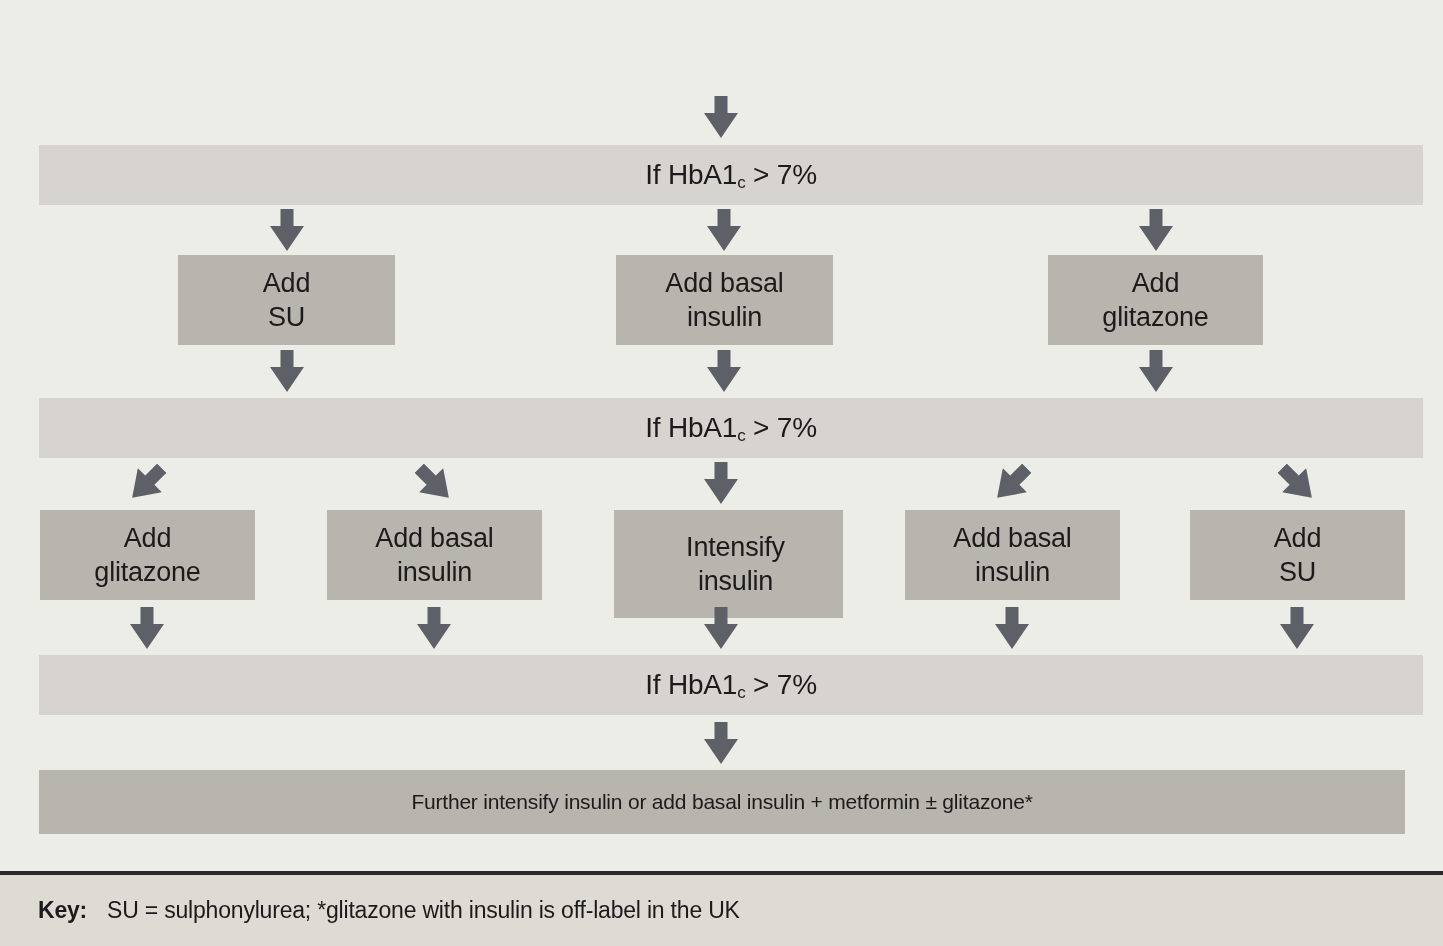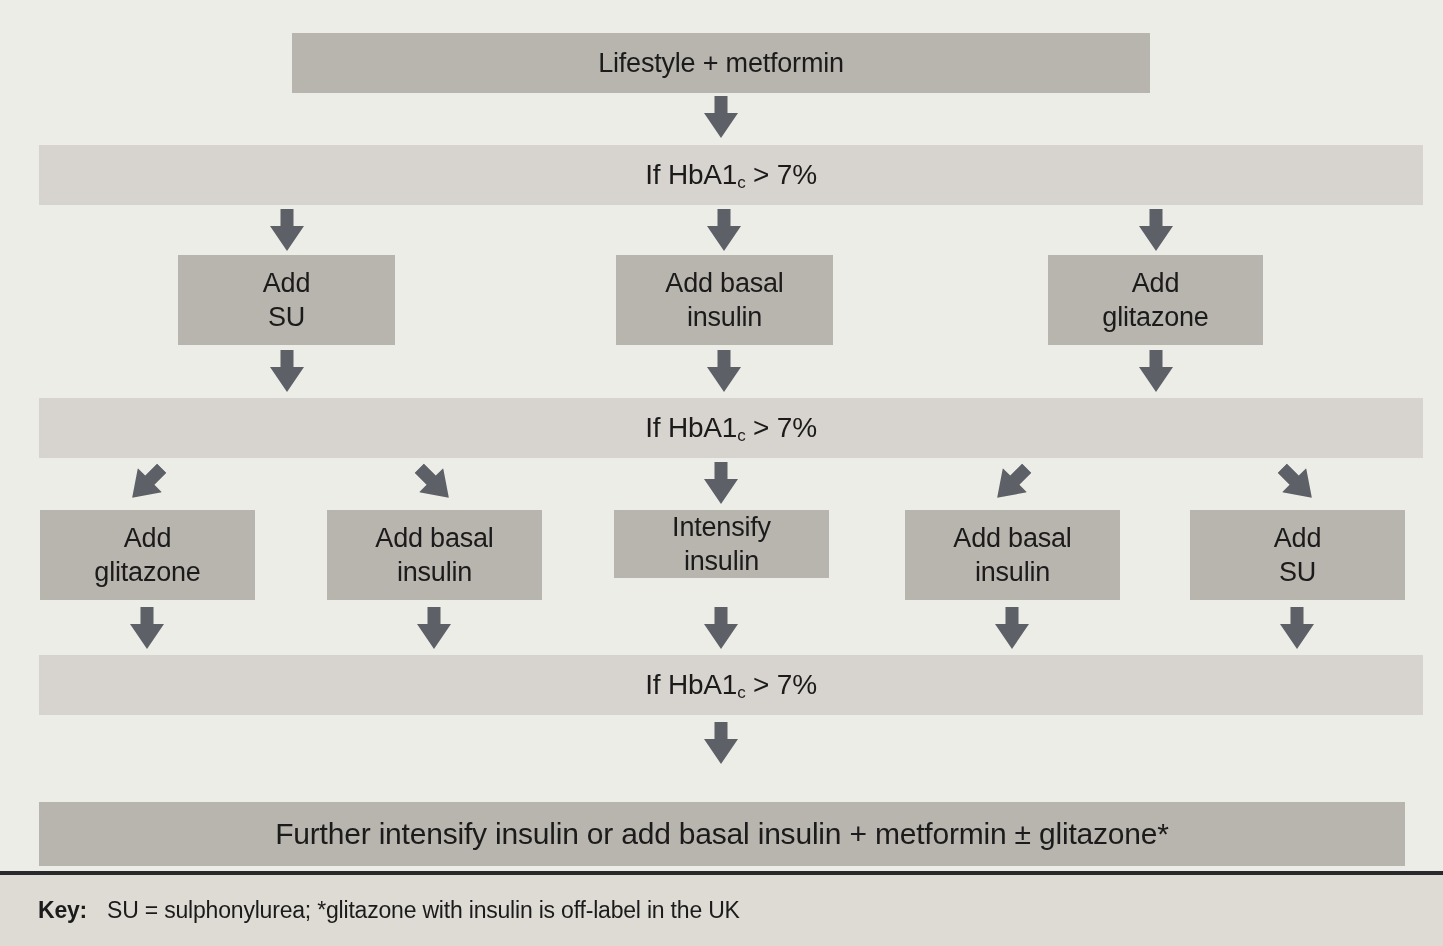--- a/index.html
+++ b/index.html
@@ -47,22 +47,21 @@
     justify-content:center;
     font-size:28px;
     letter-spacing:-0.2px;
   }
   .bar .sub{
     font-size:17px;
     align-self:flex-end;
     transform:translateY(-12px);
   }
   .final{
-    font-size:30px;
-    margin-top:32px;
+    font-size:21px;
   }
   .arr{
     position:absolute;
     color:var(--arrow);
   }
   .arr polygon{fill:currentColor;}
   .rot-l{transform:rotate(45deg);}
   .rot-r{transform:rotate(-45deg);}
   .rule{
     position:absolute;
@@ -81,23 +80,20 @@
     letter-spacing:-0.2px;
   }
   .keyband .key-label{font-weight:bold;margin-left:38px;}
   .keyband .key-text{margin-left:20px;}
 </style>
 </head>
 <body>
 
 <div class="canvas">
 
-  <div class="node" style="left:292px;top:33px;width:858px;height:60px;">
-    <span>Lifestyle + metformin</span>
-  </div>
 
   <svg class="arr" style="left:704px;top:96px" width="34" height="42" viewBox="0 0 34 42">
     <polygon points="10.5,0 23.5,0 23.5,17 34,17 17,42 0,17 10.5,17"></polygon>
   </svg>
 
   <div class="bar" style="top:145px;">
     <span>If HbA1</span>
       <span class="sub">c</span>
       <span style="white-space:pre;"> &gt; 7%</span>
   </div>
@@ -158,21 +154,21 @@
     </svg>
 
   <div class="node" style="left:40px;top:510px;width:215px;height:90px;">
     <span>Add</span>
     <span>glitazone</span>
   </div>
   <div class="node" style="left:327px;top:510px;width:215px;height:90px;">
     <span>Add basal</span>
     <span>insulin</span>
   </div>
-  <div class="node" style="left:614px;top:510px;width:215px;height:68px;">
+  <div class="node" style="left:614px;top:510px;width:215px;height:108px;padding-left:14px;">
     <span>Intensify</span>
     <span>insulin</span>
   </div>
   <div class="node" style="left:905px;top:510px;width:215px;height:90px;">
     <span>Add basal</span>
     <span>insulin</span>
   </div>
   <div class="node" style="left:1190px;top:510px;width:215px;height:90px;">
     <span>Add</span>
     <span>SU</span>

